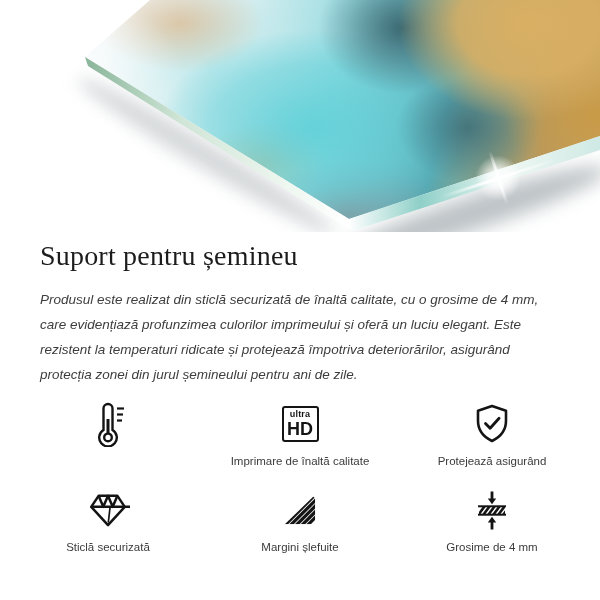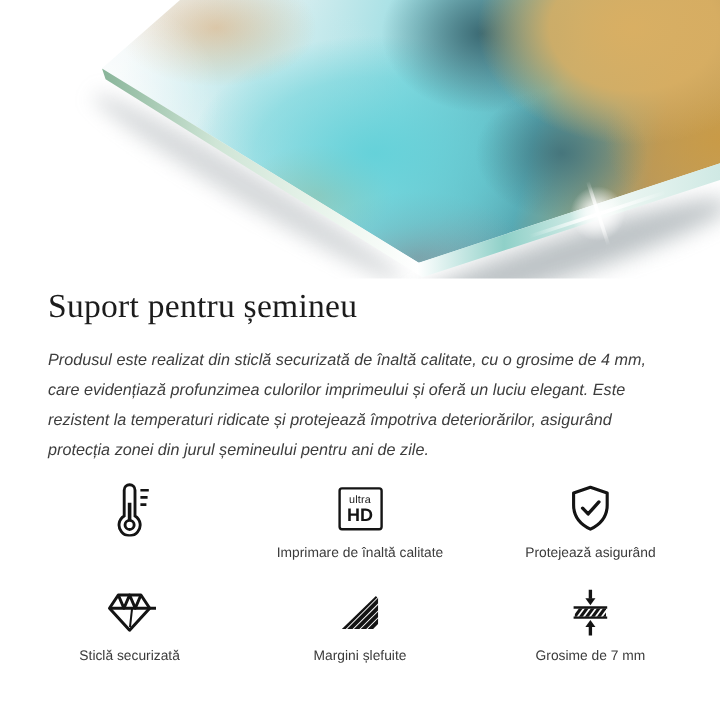--- a/index.html
+++ b/index.html
@@ -51,22 +51,22 @@
 
   
   .features { margin-top:12px; display:grid; grid-template-columns:repeat(3,1fr);
               row-gap:18px; padding:0 12px; }
   .feature { display:flex; flex-direction:column; align-items:center; }
   .icon-box { height:50px; display:flex; align-items:center; justify-content:center; }
   .feature-label { margin-top:6px; font-size:11.5px; color:#3b3b3b; text-align:center; }
   svg.fi { stroke:#141414; fill:none; stroke-width:2.4; }
   .uhd { width:37px; height:36px; border:2.5px solid #141414; border-radius:3px;
          display:flex; flex-direction:column; align-items:center; justify-content:center; color:#141414; }
-  .uhd-top { font-size:9px; font-weight:400; line-height:1.1; letter-spacing:.2px; }
-  .uhd-bottom { font-size:15px; font-weight:800; line-height:1; }
+  .uhd-top { font-size:9px; font-weight:700; line-height:1.1; letter-spacing:.2px; }
+  .uhd-bottom { font-size:18px; font-weight:800; line-height:1; }
 </style>
 </head>
 <body>
 
 <div>
 
   <div class="hero">
     <div class="shadow shadow-left"></div>
     <div class="shadow shadow-bottom"></div>
     <div class="panel-print"></div>
@@ -169,17 +169,17 @@
             <line x1="19" y1="30" x2="30" y2="15"></line>
             <line x1="24" y1="30" x2="35" y2="15"></line>
             <line x1="29" y1="30" x2="40" y2="15"></line>
           </g>
           <line x1="20" y1="3.5" x2="20" y2="11" stroke="#141414" stroke-width="2.8"></line>
           <polygon points="15.8,10.5 24.2,10.5 20,16.3" fill="#141414"></polygon>
           <line x1="20" y1="41.5" x2="20" y2="34" stroke="#141414" stroke-width="2.8"></line>
           <polygon points="15.8,34.5 24.2,34.5 20,28.7" fill="#141414"></polygon>
         </svg>
       </div>
-      <div class="feature-label">Grosime de 7 mm</div>
+      <div class="feature-label">Grosime de 4 mm</div>
     </div>
 
   </div>
 </div>
 
 </body></html>

